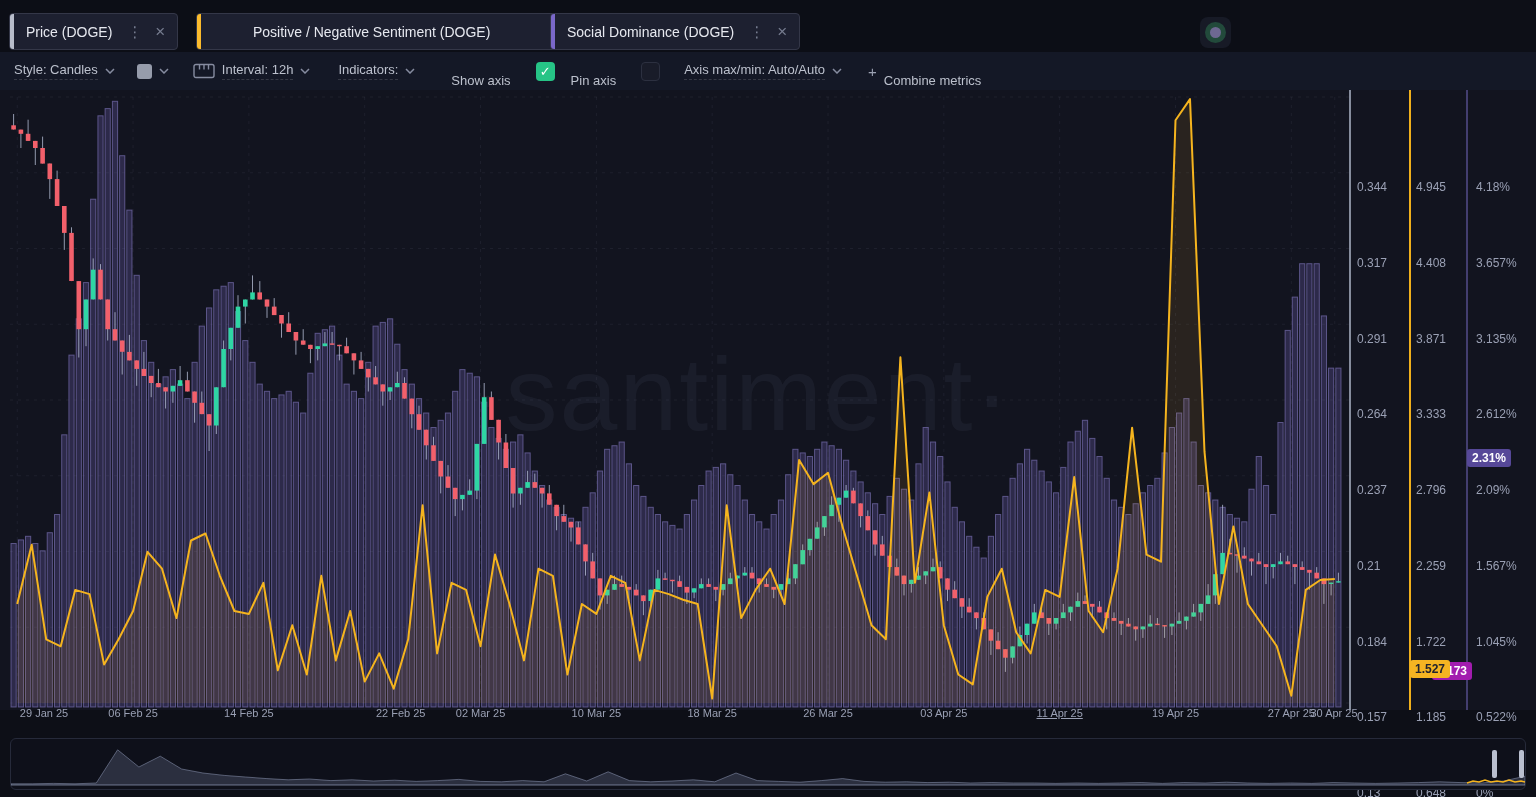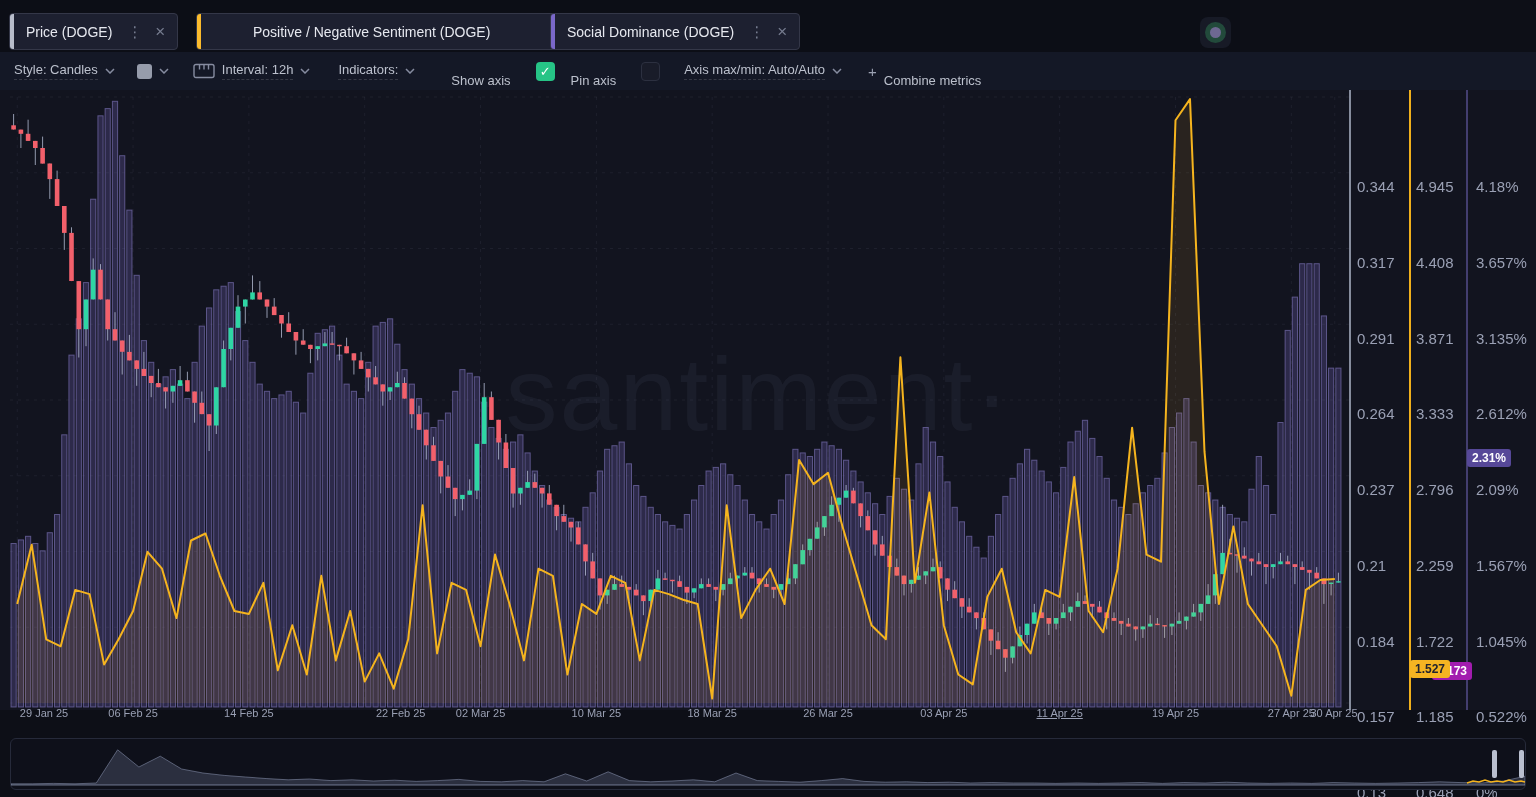--- a/index.html
+++ b/index.html
@@ -26,21 +26,21 @@
   .titem .lbl{border-bottom:1px dashed rgba(255,255,255,0.14);padding-bottom:2px;}
   .plainlbl{padding-bottom:2px;margin-top:20px;}
   .swatch{width:15px;height:15px;border-radius:3px;}
   .cbx{width:19px;height:19px;border-radius:4px;display:flex;align-items:center;justify-content:center;
        font-size:13px;color:#fff;box-sizing:border-box;}
   .cbx.off{background:#191c29;border:1px solid #2c3040;}
   
   .chart-region{position:absolute;left:0;top:90px;width:1536px;height:620px;background:#12141f;}
   .chart-canvas{position:absolute;left:0;top:0;width:1352px;height:620px;}
   .vaxis{position:absolute;top:0;height:620px;}
-  .tick{position:absolute;font-size:15px;color:#9aa0b4;line-height:14px;white-space:nowrap;}
+  .tick{position:absolute;font-size:12px;color:#9aa0b4;line-height:14px;white-space:nowrap;}
   .badge{position:absolute;font-size:12px;line-height:14px;padding:2px 5px;border-radius:3px;
        font-weight:bold;white-space:nowrap;}
   .xlabels{position:absolute;left:0;top:703px;width:1536px;height:24px;}
   .xlabels span{position:absolute;transform:translateX(-50%);font-size:11px;color:#9aa0b4;white-space:nowrap;}
   
   .scrubber{position:absolute;left:10px;top:738px;width:1516px;height:52px;
        border:1px solid #262a3a;border-radius:6px;box-sizing:border-box;background:#0e101a;}
   .scrubber svg{display:block;}
 </style>
 </head>

